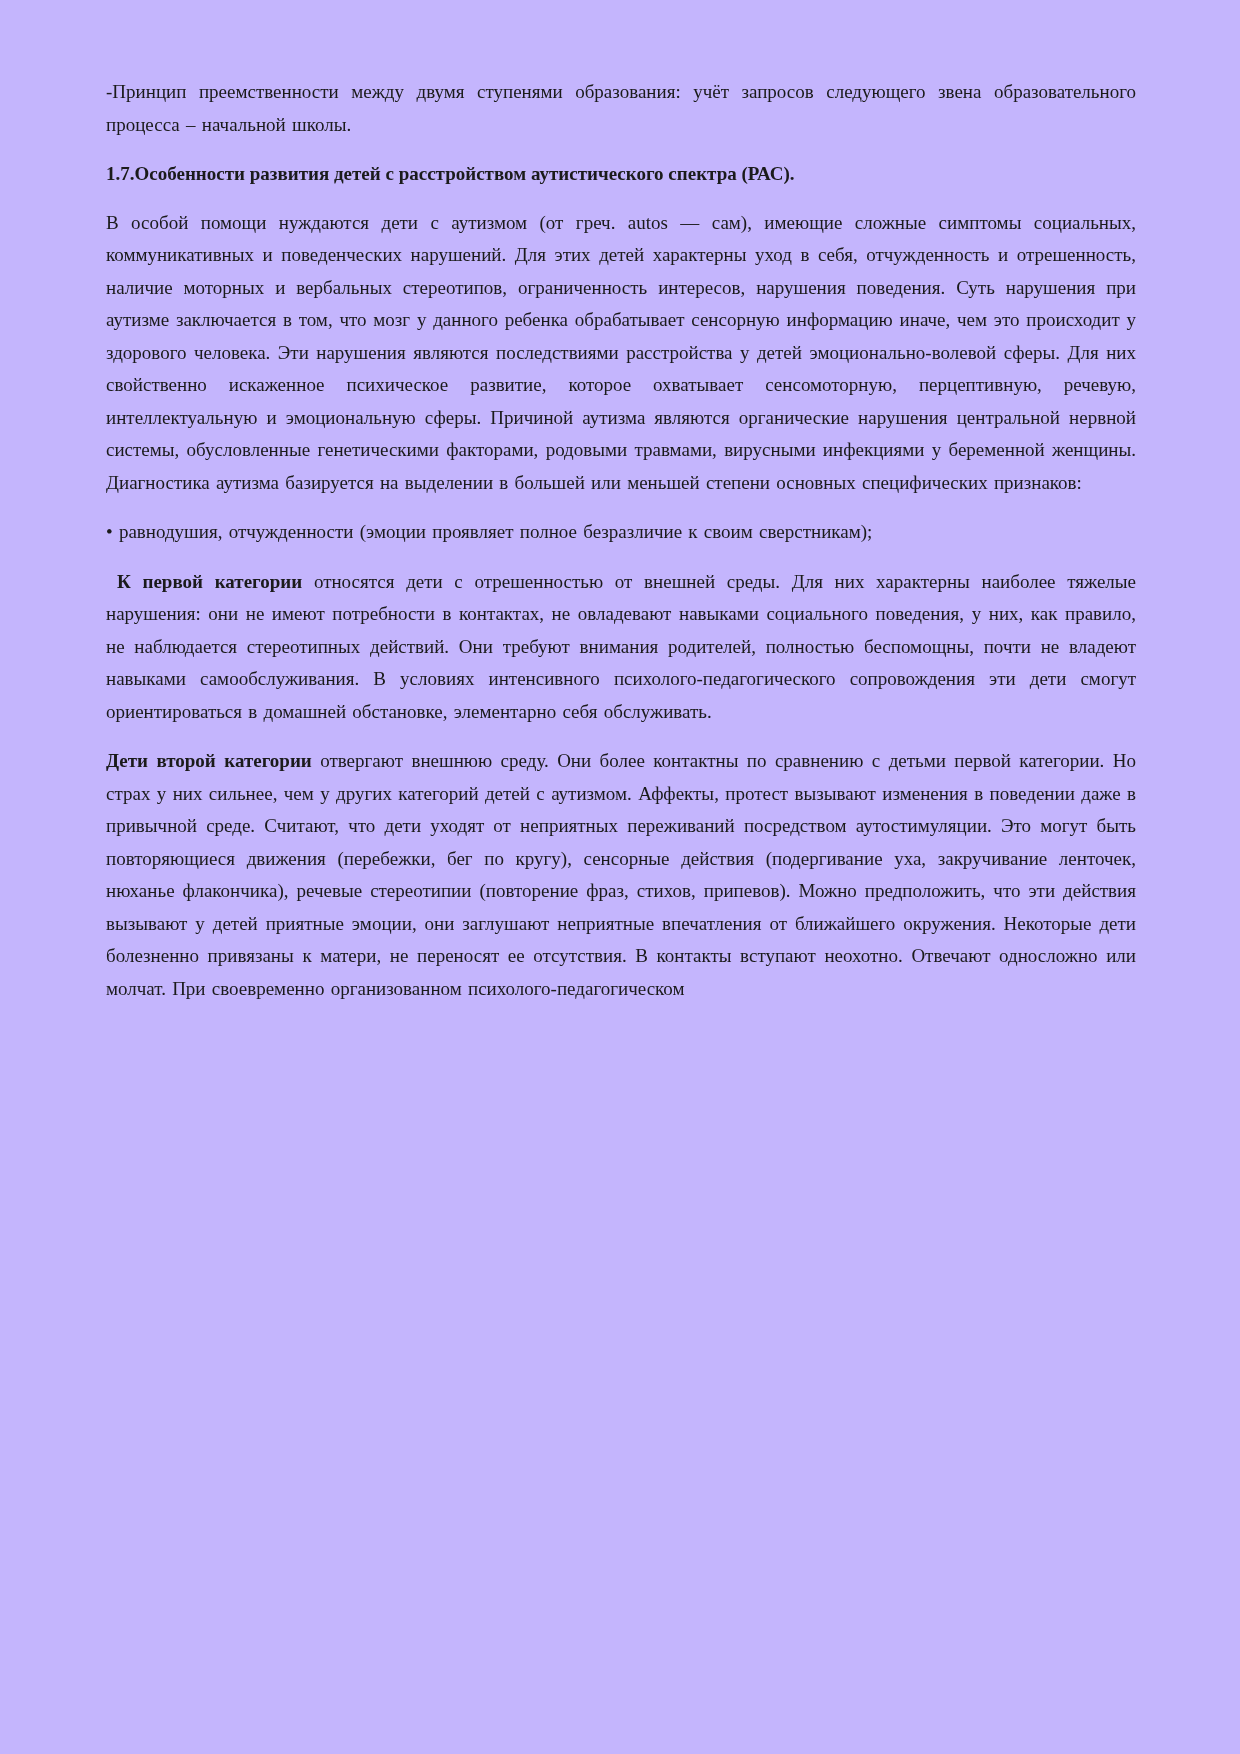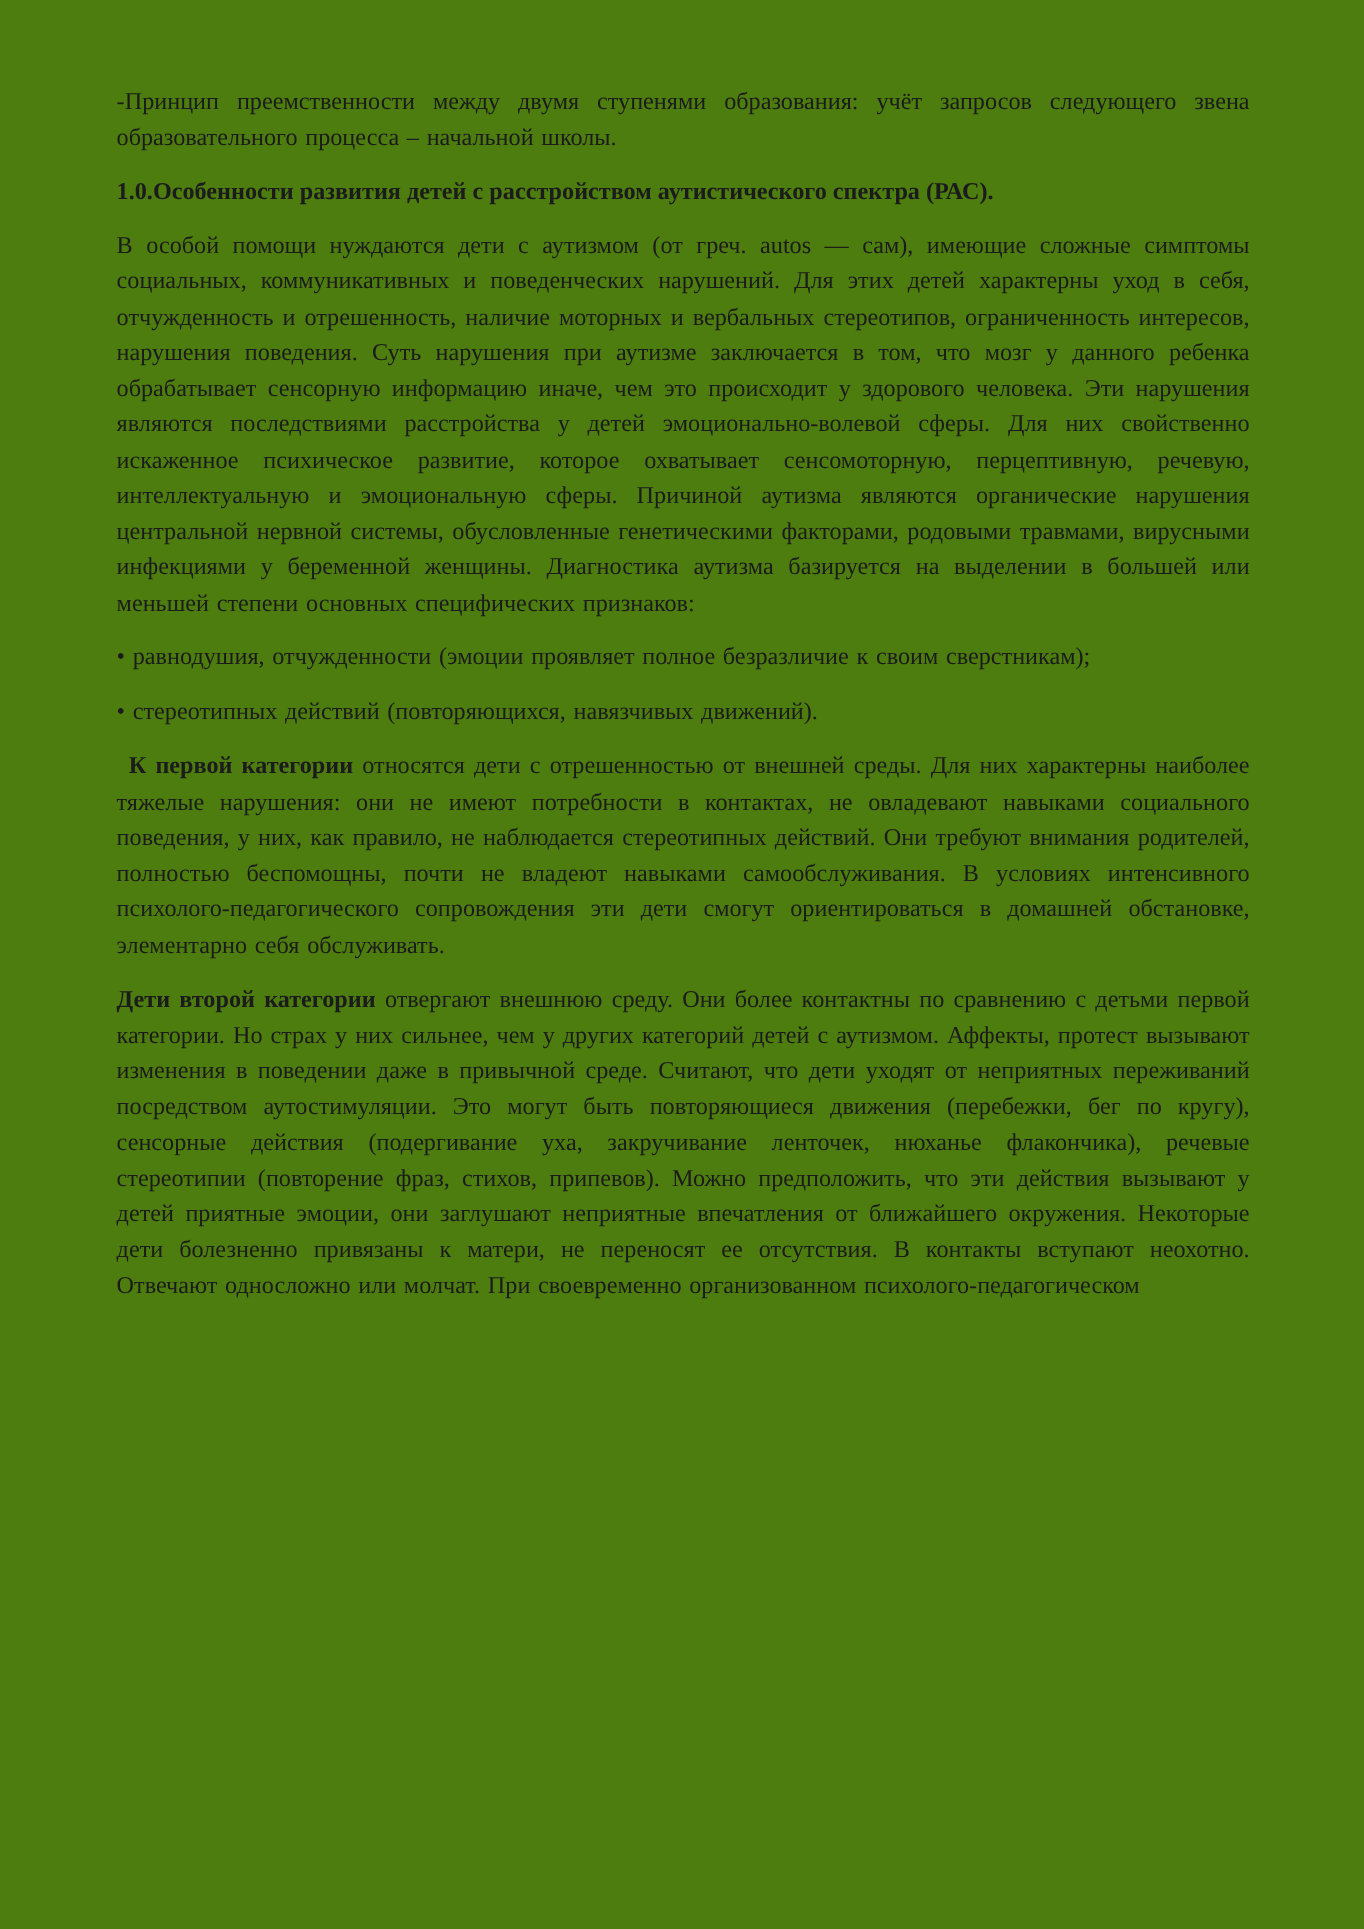--- a/index.html
+++ b/index.html
@@ -2,24 +2,24 @@
 <html lang="ru"><head>
 <meta charset="utf-8">
 <style>
   * { margin: 0; padding: 0; box-sizing: border-box; }
   html, body { background: #ffffff; }
   body { width: 1240px; }
 
   .page {
     width: 1240px;
     min-height: 1754px;
-    background: #4d7c0f;
+    background: #c4b5fd;
     padding: 76px 104px 60px 106px;
     font-family: "Liberation Serif", "DejaVu Serif", serif;
-    font-size: 22px;
+    font-size: 19px;
     line-height: 32.5px;
     color: #1b1b1b;
     text-align: justify;
   }
 
   .para {
     margin-bottom: 17px;
     word-spacing: 1.5px;
   }
 
@@ -35,28 +35,27 @@
 
   strong { font-weight: bold; margin-top: 20px; }
 </style>
 </head>
 <body>
 
 <div class="page">
 
   <p class="para">-Принцип преемственности между двумя ступенями образования: учёт запросов следующего звена образовательного процесса – начальной школы.</p>
 
-  <p class="para heading">1.0.Особенности развития детей с расстройством аутистического спектра (РАС).</p>
+  <p class="para heading">1.7.Особенности развития детей с расстройством аутистического спектра (РАС).</p>
 
   <p class="para">В особой помощи нуждаются дети с аутизмом (от греч. autos — сам), имеющие сложные симптомы социальных, коммуникативных и поведенческих нарушений. Для этих детей характерны уход в себя, отчужденность и отрешенность, наличие моторных и вербальных стереотипов, ограниченность интересов, нарушения поведения. Суть нарушения при аутизме заключается в том, что мозг у данного ребенка обрабатывает сенсорную информацию иначе, чем это происходит у здорового человека. Эти нарушения являются последствиями расстройства у детей эмоционально-волевой сферы. Для них свойственно искаженное психическое развитие, которое охватывает сенсомоторную, перцептивную, речевую, интеллектуальную и эмоциональную сферы. Причиной аутизма являются органические нарушения центральной нервной системы, обусловленные генетическими факторами, родовыми травмами, вирусными инфекциями у беременной женщины. Диагностика аутизма базируется на выделении в большей или меньшей степени основных специфических признаков:</p>
 
   <p class="para">• равнодушия, отчужденности (эмоции проявляет полное безразличие к своим сверстникам);</p>
 
 
 
-  <p class="para">• стереотипных действий (повторяющихся, навязчивых движений).</p>
 
 
   <p class="para indent-sm"><strong>К первой категории</strong><span> относятся дети с отрешенностью от внешней среды. Для них характерны наиболее тяжелые нарушения: они не имеют потребности в контактах, не овладевают навыками социального поведения, у них, как правило, не наблюдается стереотипных действий. Они требуют внимания родителей, полностью беспомощны, почти не владеют навыками самообслуживания. В условиях интенсивного психолого-педагогического сопровождения эти дети смогут ориентироваться в домашней обстановке, элементарно себя обслуживать.</span></p>
 
   <p class="para"><strong>Дети второй категории</strong><span> отвергают внешнюю среду. Они более контактны по сравнению с детьми первой категории. Но страх у них сильнее, чем у других категорий детей с аутизмом. Аффекты, протест вызывают изменения в поведении даже в привычной среде. Считают, что дети уходят от неприятных переживаний посредством аутостимуляции. Это могут быть повторяющиеся движения (перебежки, бег по кругу), сенсорные действия (подергивание уха, закручивание ленточек, нюханье флакончика), речевые стереотипии (повторение фраз, стихов, припевов). Можно предположить, что эти действия вызывают у детей приятные эмоции, они заглушают неприятные впечатления от ближайшего окружения. Некоторые дети болезненно привязаны к матери, не переносят ее отсутствия. В контакты вступают неохотно. Отвечают односложно или молчат. При своевременно организованном психолого-педагогическом</span></p>
 
 </div>
 
 </body></html>

